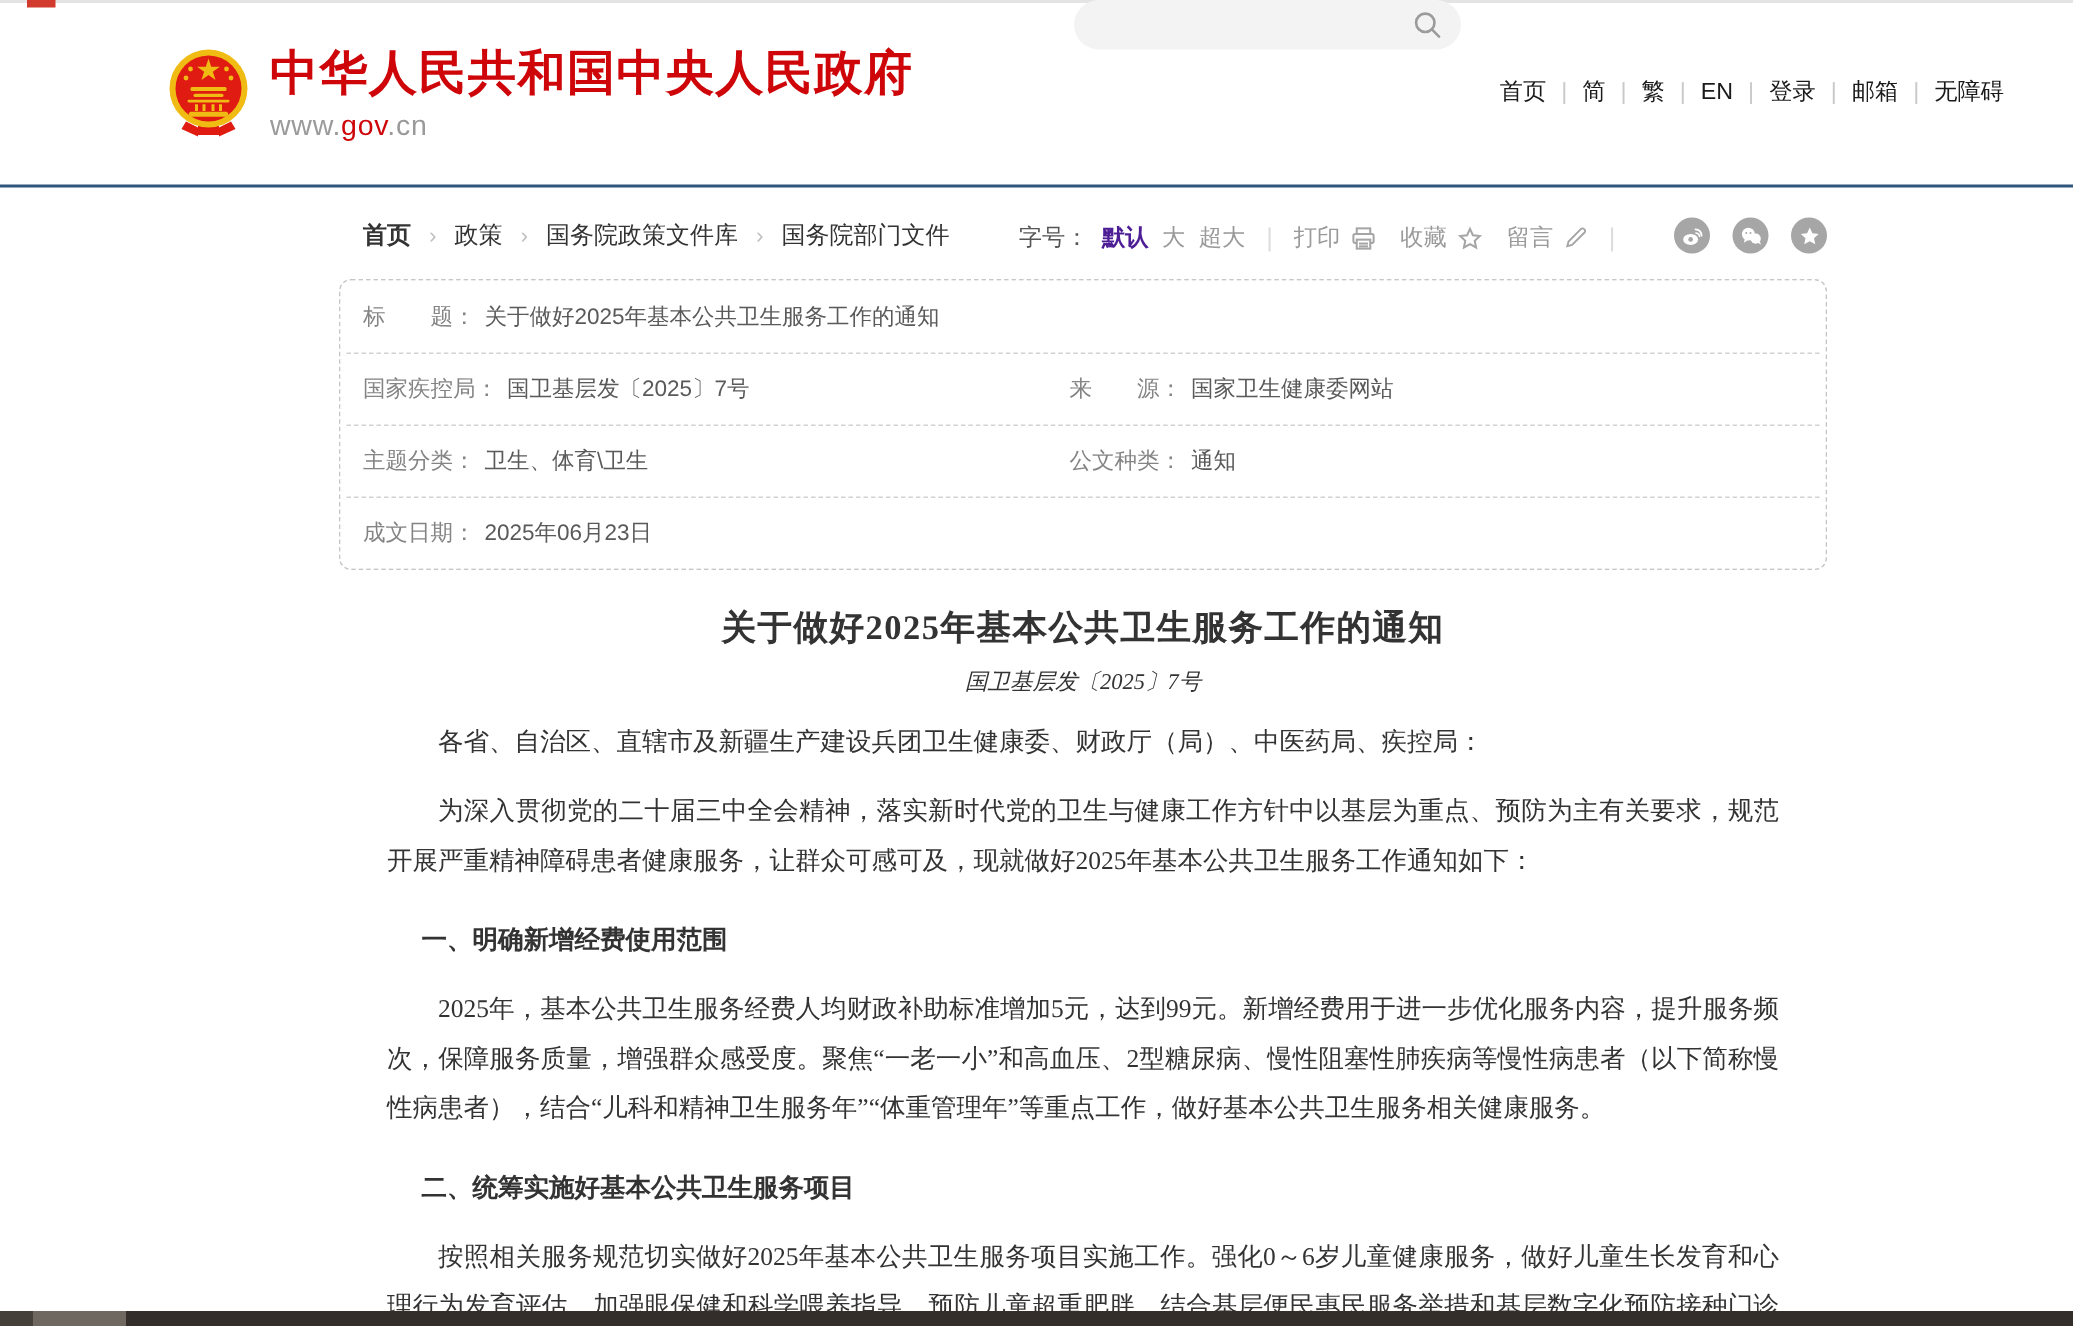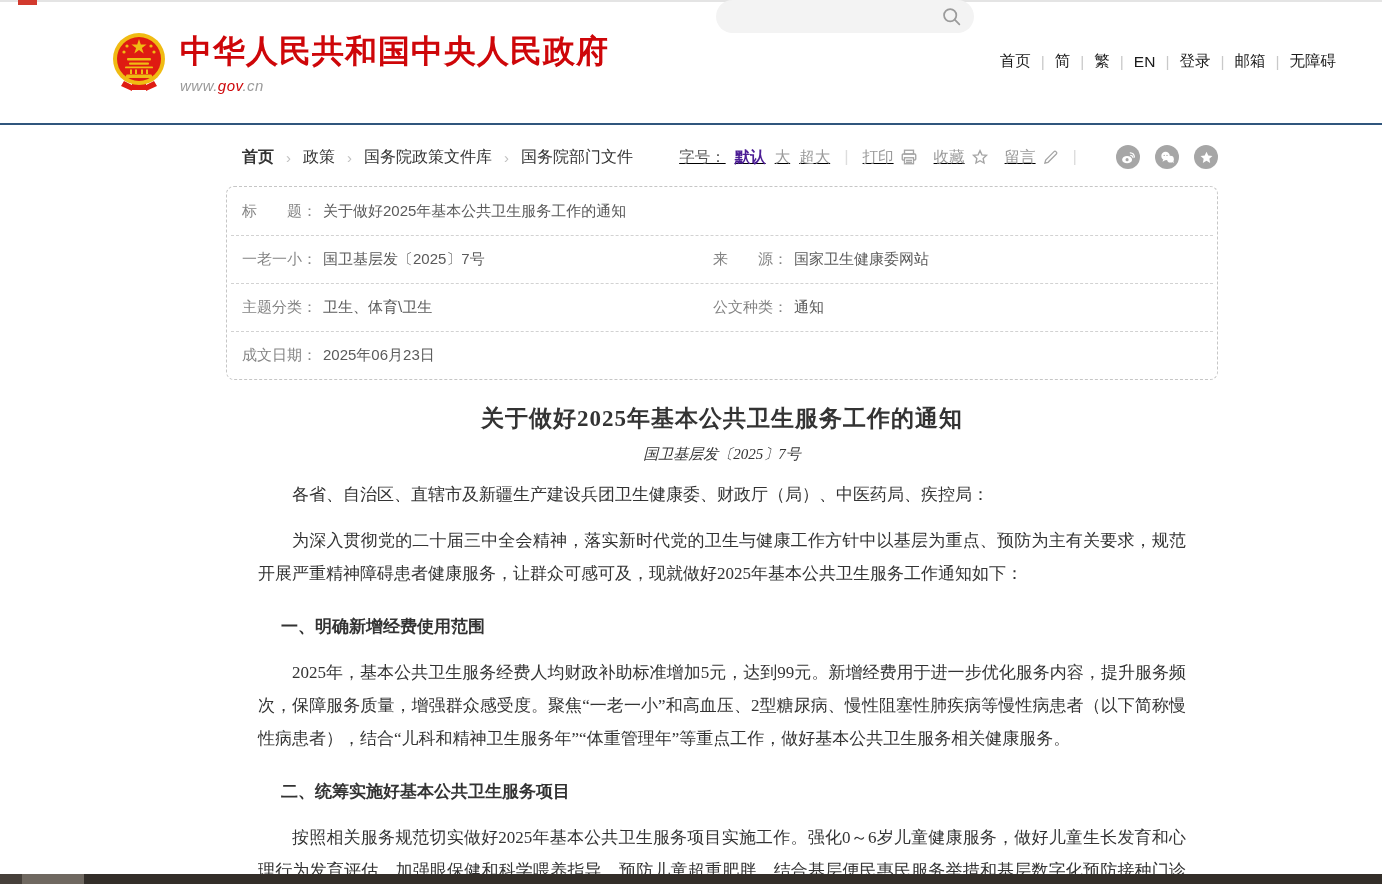--- a/index.html
+++ b/index.html
@@ -10,41 +10,41 @@
   
   .top-hairline { position:absolute; top:0; left:0; width:100%; height:2px; background:#e4e4e4; }
   .corner-mark { position:absolute; top:0; left:18px; width:19px; height:5px; background:#d23a2e; }
 
   
   header { position:relative; height:125px; border-bottom:2px solid #30567d; display:flex; }
   .logo-area { margin-left:112px; display:flex; align-items:center; }
   .emblem { width:54px; height:60px; margin-right:14px; flex:0 0 auto; }
   .site-title { font-size:32px; font-weight:bold; color:#ce0609; letter-spacing:1px;
                 font-family:"Liberation Sans","DejaVu Sans",sans-serif; }
-  .site-url { font-size:15px; color:#9a9a9a; margin-top:3px; letter-spacing:.5px;font-style:italic; }
+  .site-url { font-size:19px; color:#9a9a9a; margin-top:3px; letter-spacing:.5px; }
   .site-url .hl { color:#ce0609; }
   .search-box { margin-left:auto; width:258px; height:33px; background:#f3f3f3; border-radius:17px;
                 position:relative; display:flex; align-items:center; }
   .search-box input { border:none; background:transparent; outline:none; flex:1; height:100%;
                       padding:0 40px 0 16px; font-size:14px; color:#333; }
   .search-icon { position:absolute; right:12px; top:6px; width:21px; height:21px; }
   .top-nav { display:flex; align-items:center; margin:0 46px 0 26px; font-size:15.5px; color:#1a1a1a; }
   .top-nav a { color:#1a1a1a; text-decoration:none; white-space:nowrap; cursor:pointer; }
   .top-nav .sep { color:#c9c9c9; margin:0 10px; font-weight:300; }
 
   
   .main { width:992px; margin-left:226px; }
 
   
   .toolbar { display:flex; align-items:center; margin-top:19px; height:26px; font-size:16px; }
   .breadcrumb { display:flex; align-items:center; margin-left:16px; }
   .breadcrumb .bc-item { color:#333; cursor:pointer; white-space:nowrap; }
   .breadcrumb .bc-item.first { font-weight:bold; }
   .breadcrumb .bc-sep { color:#c0c0c0; margin:0 12px; font-size:15px; }
-  .toolbar-right { margin-left:auto; display:flex; align-items:center;text-decoration:underline; }
+  .toolbar-right { margin-left:auto; display:flex; align-items:flex-end; }
   .fs-label { color:#555; font-size:15.5px; }
   .fs-option { margin-left:9px; color:#9a9a9a; font-size:15.5px; cursor:pointer; }
   .fs-option.active { color:#4c1d95; font-weight:bold; }
   .tb-sep { color:#ddd; margin:0 14px; font-size:17px; }
   .tb-act { display:flex; align-items:center; color:#9a9a9a; font-size:15.5px; cursor:pointer; margin-right:16px; }
   .tb-act:last-of-type { margin-right:0; }
   .tb-act .glyph { margin-left:6px; font-size:17px; color:#a5a5a5; display:inline-flex; }
   .share-group { display:flex; align-items:center; margin-left:10px; }
   .share-circle { width:24px; height:24px; border-radius:50%; background:#a6a6a6; margin-left:15px;
                   display:inline-flex; align-items:center; justify-content:center; cursor:pointer; }
@@ -212,21 +212,21 @@
 
     <div class="meta-box">
         <div class="meta-row">
           <div class="meta-cell left">
             <span class="meta-label">标　　题：</span>
             <span class="meta-value">关于做好2025年基本公共卫生服务工作的通知</span>
           </div>
         </div>
         <div class="meta-row">
           <div class="meta-cell left">
-            <span class="meta-label">一老一小：</span>
+            <span class="meta-label">国家疾控局：</span>
             <span class="meta-value">国卫基层发〔2025〕7号</span>
           </div>
           <div class="meta-cell right">
             <span class="meta-label">来　　源：</span>
             <span class="meta-value">国家卫生健康委网站</span>
           </div>
         </div>
         <div class="meta-row">
           <div class="meta-cell left">
             <span class="meta-label">主题分类：</span>

